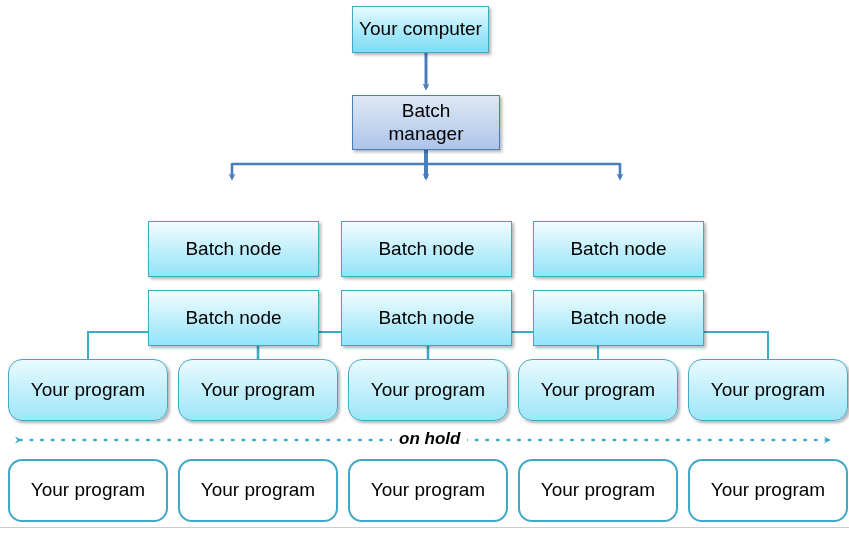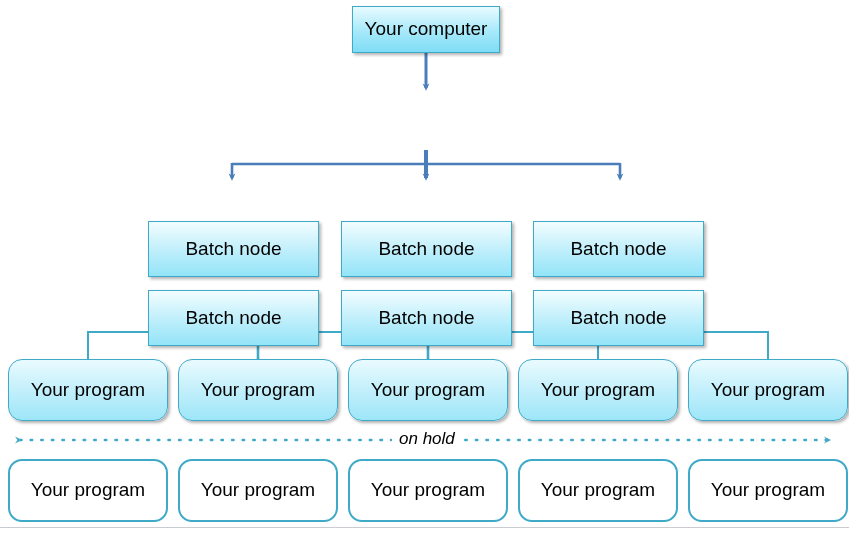--- a/index.html
+++ b/index.html
@@ -79,21 +79,21 @@
   .box-program-hold {
     border: 2px solid #3fa9c8;
     border-radius: 14px;
     background: #ffffff;
     font-size: 19px;
   }
 
   .hold-label {
     position: absolute;
     font-style: italic;
-    font-weight: normal;
+    font-weight: bold;
     font-size: 17px;
     color: #000000;
     z-index: 3;
     background: #ffffff;
     padding: 0 7px;
   }
 
   .bottom-rule {
     position: absolute;
     left: 0;
@@ -150,24 +150,28 @@
       <line x1="232" y1="332" x2="232" y2="330" stroke="#3fa9c8" stroke-width="2.6"></line>
       <line x1="426" y1="332" x2="426" y2="330" stroke="#3fa9c8" stroke-width="3"></line>
       <line x1="620" y1="332" x2="620" y2="330" stroke="#3fa9c8" stroke-width="2.6"></line>
     </g>
 
     <g>
       <line x1="20" y1="440" x2="829" y2="440" stroke="#3fa9c8" stroke-width="2.4" stroke-dasharray="1.6 9" stroke-linecap="round" marker-start="url(#arrow-teal-sm)" marker-end="url(#arrow-teal-sm)"></line>
     </g>
   </svg>
 
-  <div class="node box-computer" style="left: 352px; top: 6px; width: 148px; height: 47px;">
+  <div class="node box-computer" style="left: 352px; top: 6px; width: 137px; height: 47px;">
     <span class="node-label">Your computer</span>
   </div>
 
+  <div class="node box-manager" style="left: 352px; top: 95px; width: 148px; height: 55px;">
+    <span class="node-label">Batch
+manager</span>
+  </div>
 
   <div class="node box-batchnode" style="left: 148px; top: 185px; width: 171px; height: 56px;">
     <span class="node-label">Batch node</span>
   </div>
   <div class="node box-batchnode" style="left: 341px; top: 185px; width: 171px; height: 56px;">
     <span class="node-label">Batch node</span>
   </div>
   <div class="node box-batchnode" style="left: 533px; top: 185px; width: 171px; height: 56px;">
     <span class="node-label">Batch node</span>
   </div>

